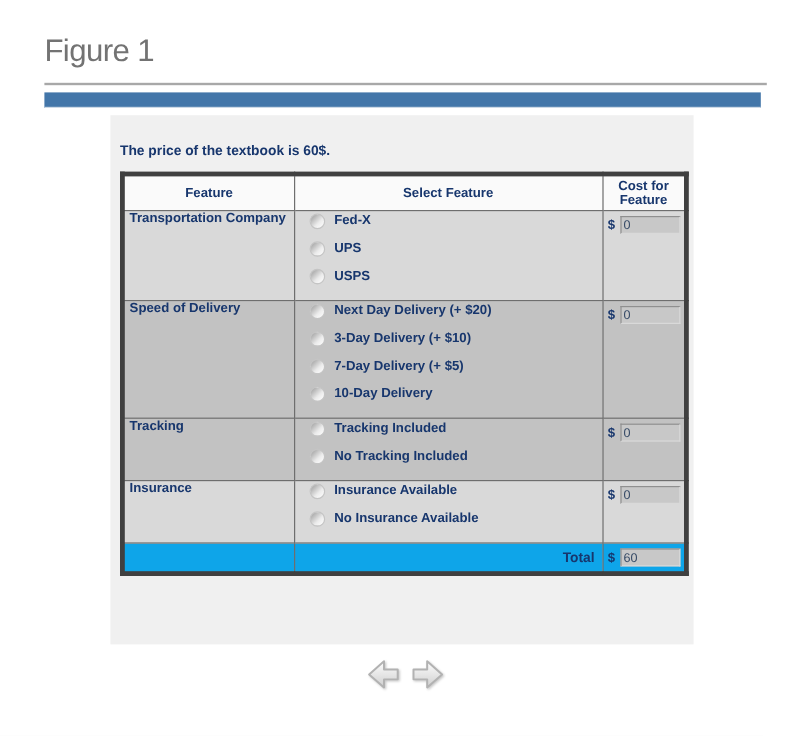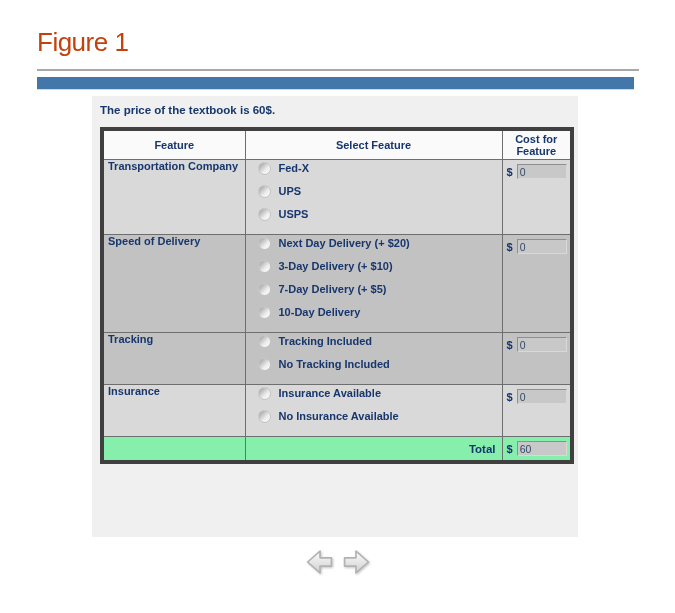--- a/index.html
+++ b/index.html
@@ -1,42 +1,42 @@
 <!DOCTYPE html>
 <html><head>
 <meta charset="utf-8">
 <style>
   * { margin: 0; padding: 0; box-sizing: border-box; }
   html, body { width: 675px; height: 613px; background: #ffffff; overflow: hidden; }
   body { font-family: "Liberation Sans", sans-serif; position: relative; }
 
   .page-title {
     position: absolute; left: 37px; top: 27px;
-    font-size: 26px; font-weight: 400; color: #c2410c;
+    font-size: 26px; font-weight: 400; color: #737373;
     letter-spacing: -0.5px;
   }
   .rule {
     position: absolute; left: 37px; top: 69px; width: 602px; height: 2px;
     background: #a8a8a8;
   }
   .blue-bar {
     position: absolute; left: 37px; top: 77px; width: 597px; height: 13px;
     background: #4376a9;
     border-bottom: 1px solid #cdd9e6;
   }
 
   .panel {
     position: absolute; left: 92px; top: 96px; width: 486px; height: 441px;
     background: #f0f0f0;
   }
   .panel p {
     margin: 12px 8px 0 8px; max-width: 462px;
     font-size: 11.5px; font-weight: bold; color: #17366d; line-height: 13px;
   }
-  .panel p.first { margin-top: 8px; }
+  .panel p.first { margin-top: 24px; }
 
   table.feature-table {
     margin: 10px 0 0 8px; width: 470px;
     border-collapse: collapse; table-layout: fixed;
     border: 4px solid #404040;
   }
   .feature-table th, .feature-table td {
     border: 1px solid #6e6e6e;
     font-size: 11px; font-weight: bold; color: #17366d;
     vertical-align: top;
@@ -67,21 +67,21 @@
   .cost-wrap { display: flex; align-items: center; gap: 4px; }
   .dollar { font-size: 11px; font-weight: bold; color: #17366d; }
   input.cost-input {
     width: 50px; height: 15px;
     background: #c8c8c8;
     border: 1px solid #8f8f8f;
     border-bottom-color: #d9d9d9; border-right-color: #d9d9d9;
     font-family: "Liberation Sans", sans-serif;
     font-size: 10.5px; color: #364a66; padding: 0 2px;
   }
-  tr.total-row td { background: #86efac; height: 25px; vertical-align: middle; }
+  tr.total-row td { background: #0ea5e9; height: 25px; vertical-align: middle; }
   td.total-label { text-align: right; padding-right: 6px; font-size: 11.5px; }
 
   .nav {
     position: absolute; left: 0; top: 548px; width: 675px;
     display: flex; justify-content: center; gap: 8px;
   }
   .nav-btn {
     background: none; border: none; padding: 0; cursor: pointer;
     width: 29px; height: 28px;
   }

